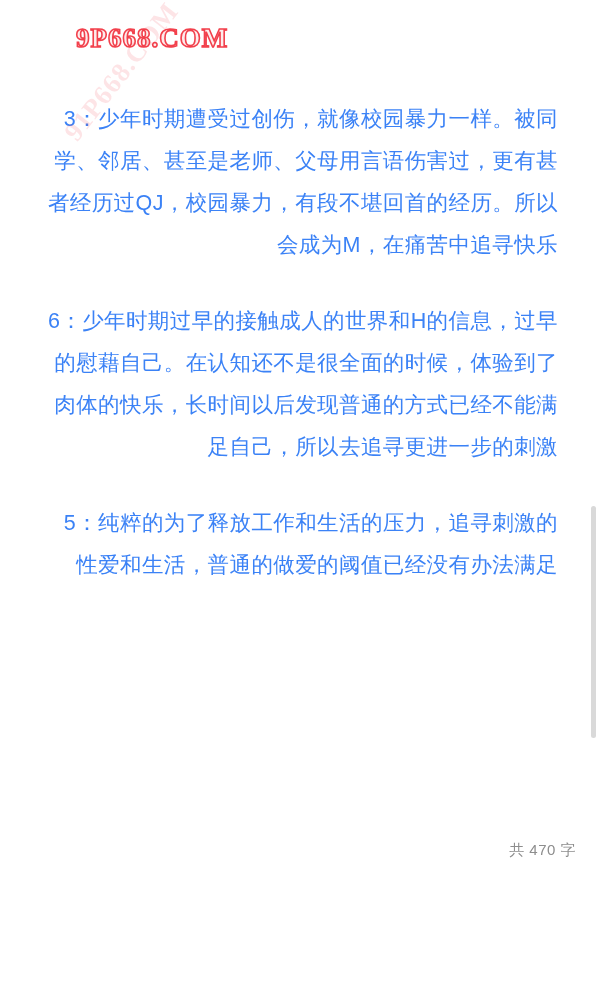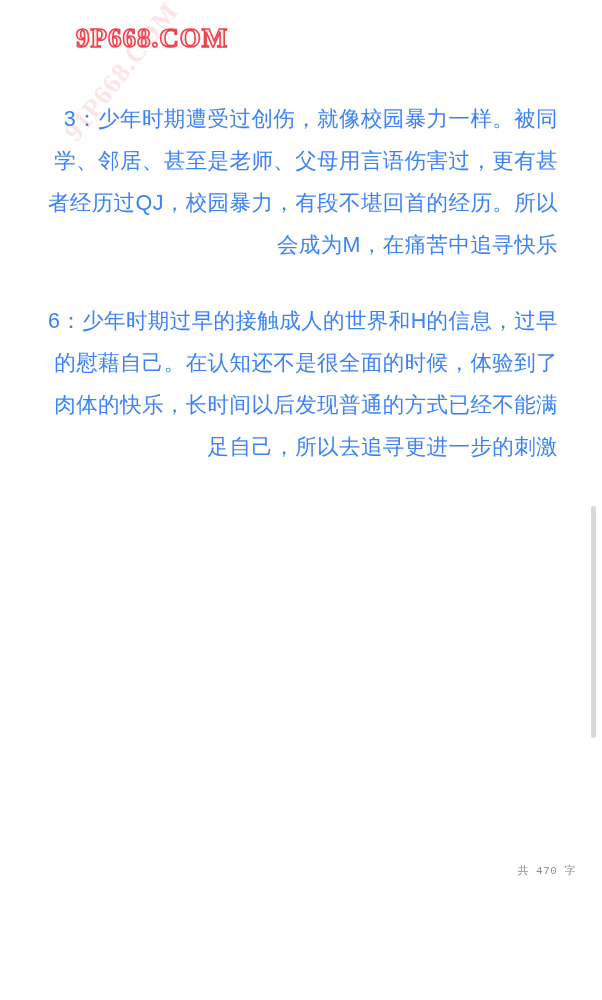--- a/index.html
+++ b/index.html
@@ -86,39 +86,39 @@
     width: 5px;
     height: 232px;
     background: #d9d9d9;
     border-radius: 3px;
   }
 
   
   .footer {
     position: absolute;
     right: 26px;
-    bottom: 2px;
-    font-size: 11px;
+    bottom: 20px;
+    font-size: 15px;
     color: #8d8d8d;
     letter-spacing: 0.5px;
-    font-family: Liberation Mono, monospace;
   }
 </style>
 </head>
 <body>
 
 <div class="page">
 
   <div class="logo">9P668.COM</div>
 
   <div class="watermark">91P668.COM</div>
 
   <div class="content">
     <p class="para">3：少年时期遭受过创伤，就像校园暴力一样。被同学、邻居、甚至是老师、父母用言语伤害过，更有甚者经历过QJ，校园暴力，有段不堪回首的经历。所以会成为M，在痛苦中追寻快乐</p>
     <p class="para">6：少年时期过早的接触成人的世界和H的信息，过早的慰藉自己。在认知还不是很全面的时候，体验到了肉体的快乐，长时间以后发现普通的方式已经不能满足自己，所以去追寻更进一步的刺激</p>
+    <p class="para">5：纯粹的为了释放工作和生活的压力，追寻刺激的性爱和生活，普通的做爱的阈值已经没有办法满足</p>
   </div>
 
   <div class="scrollbar-track">
     <div class="scrollbar-thumb"></div>
   </div>
 
   <div class="footer">共 470 字</div>
 
 </div>
 

